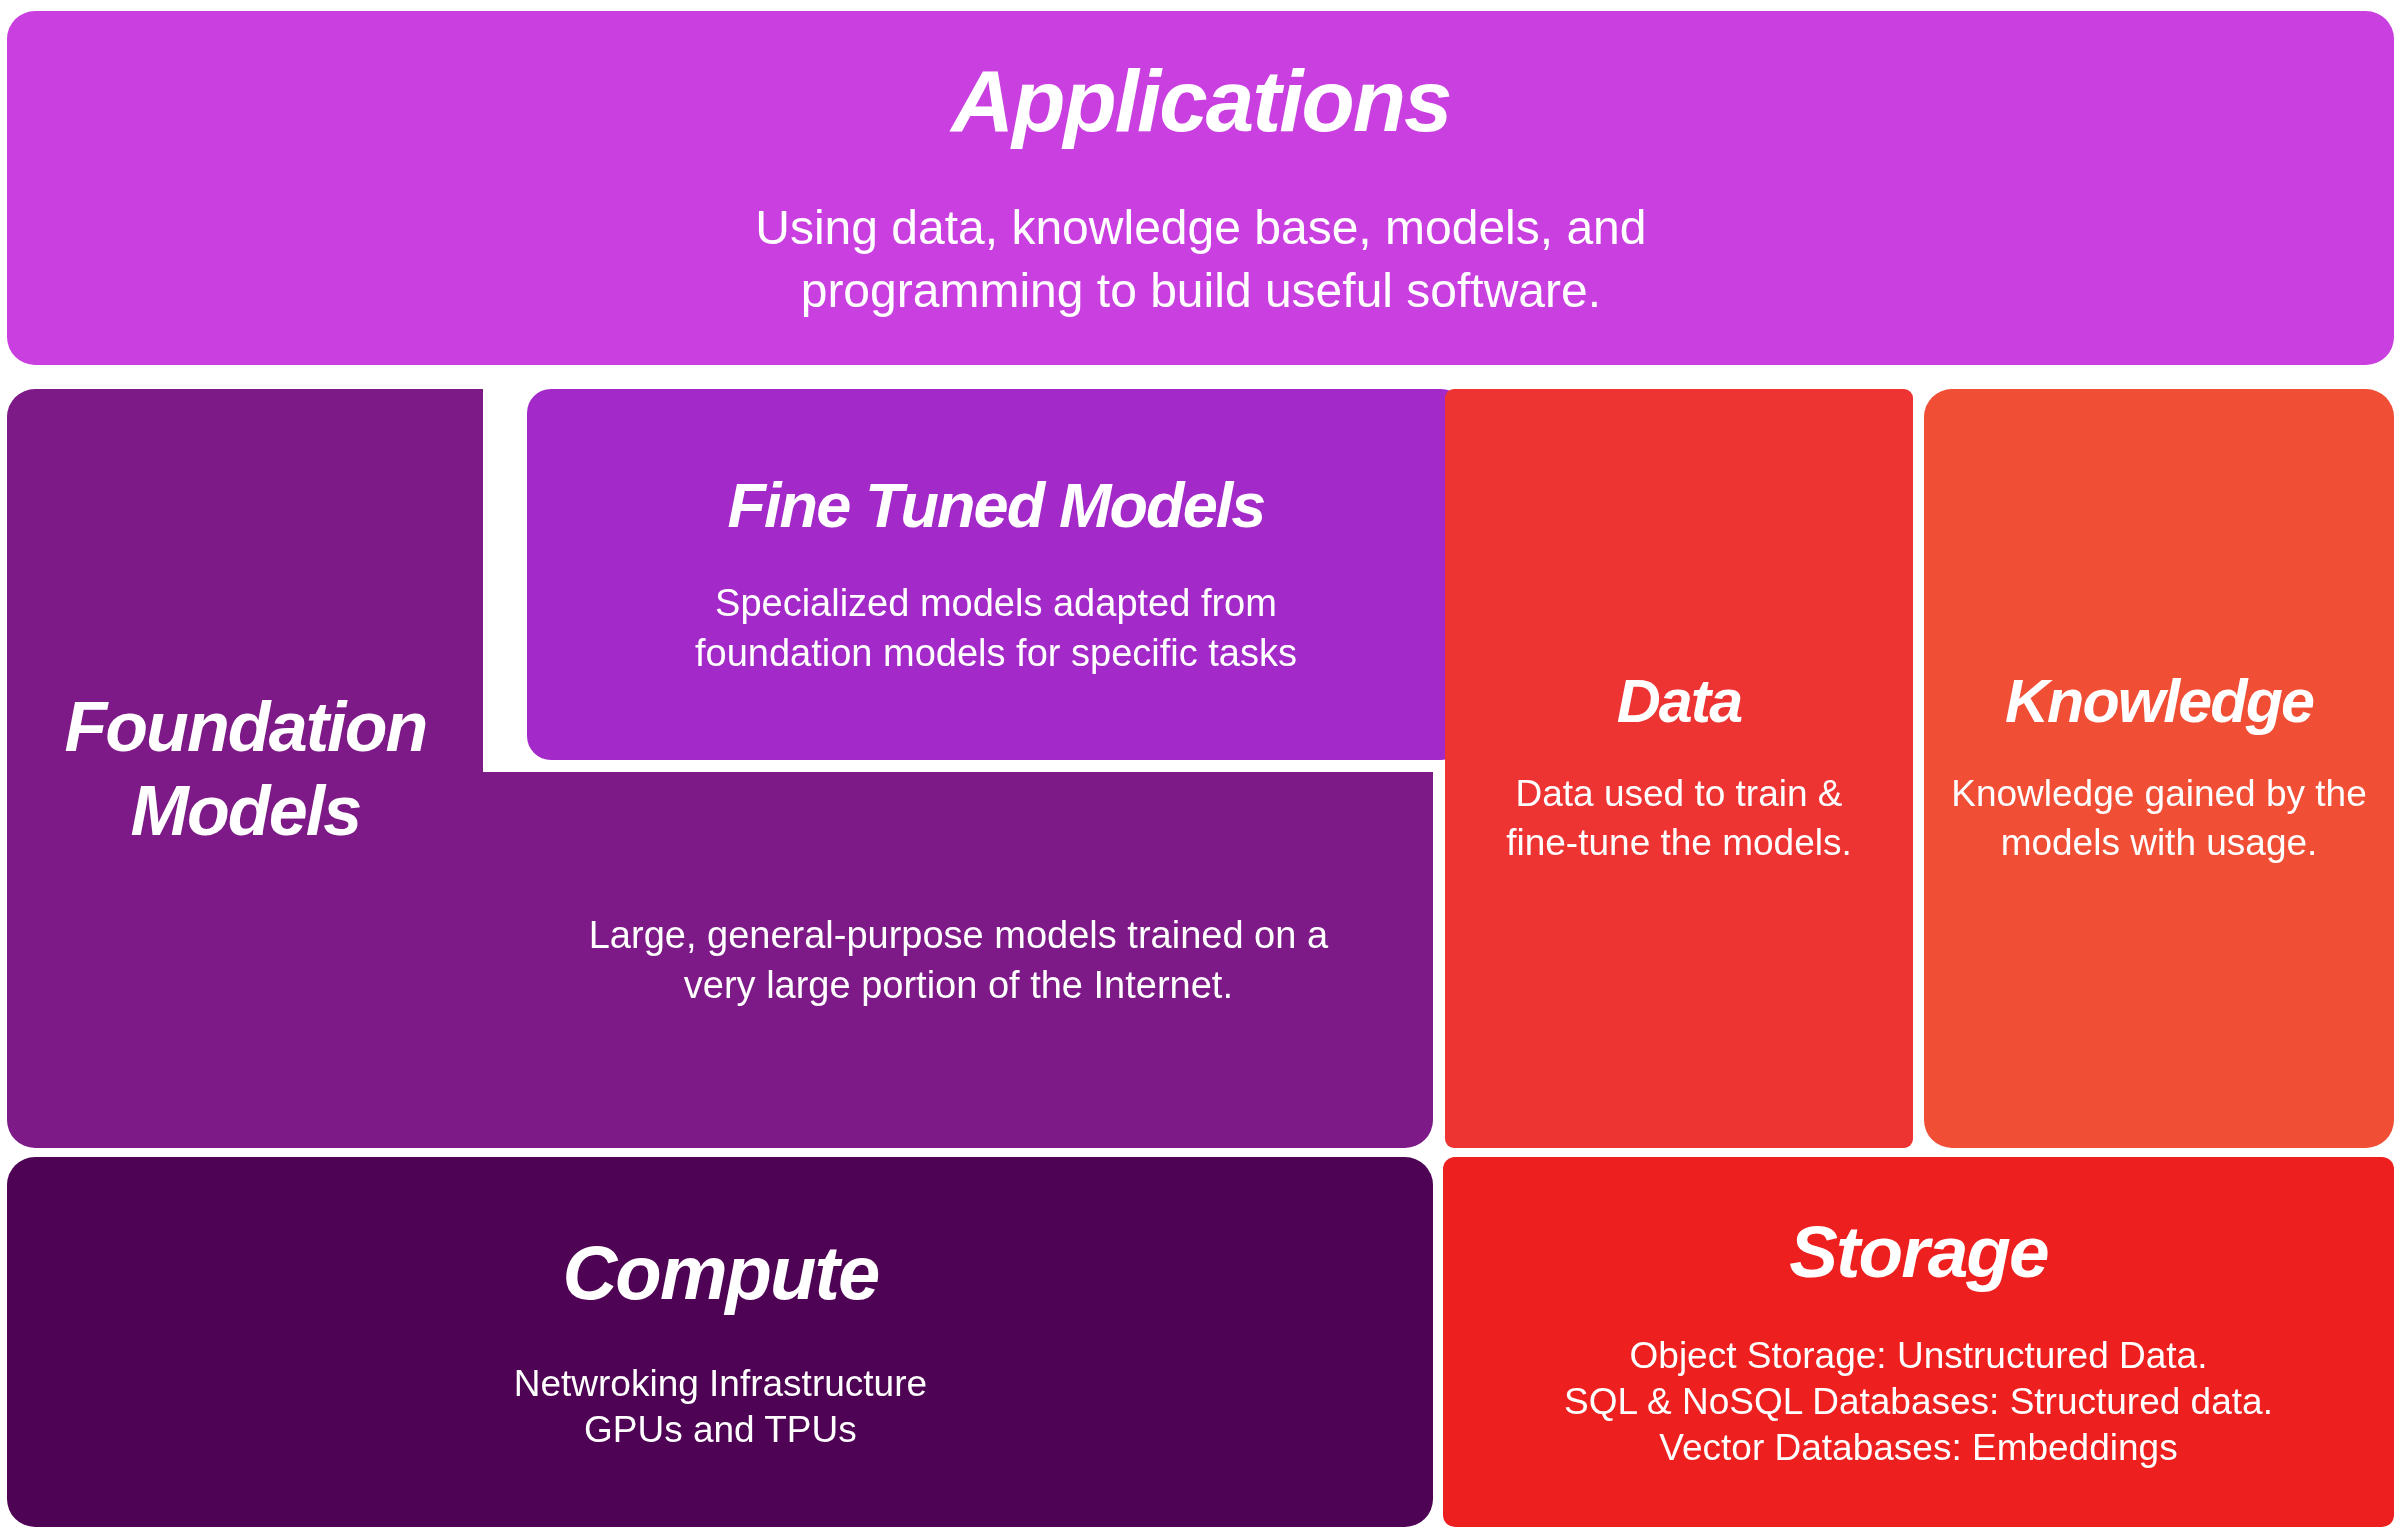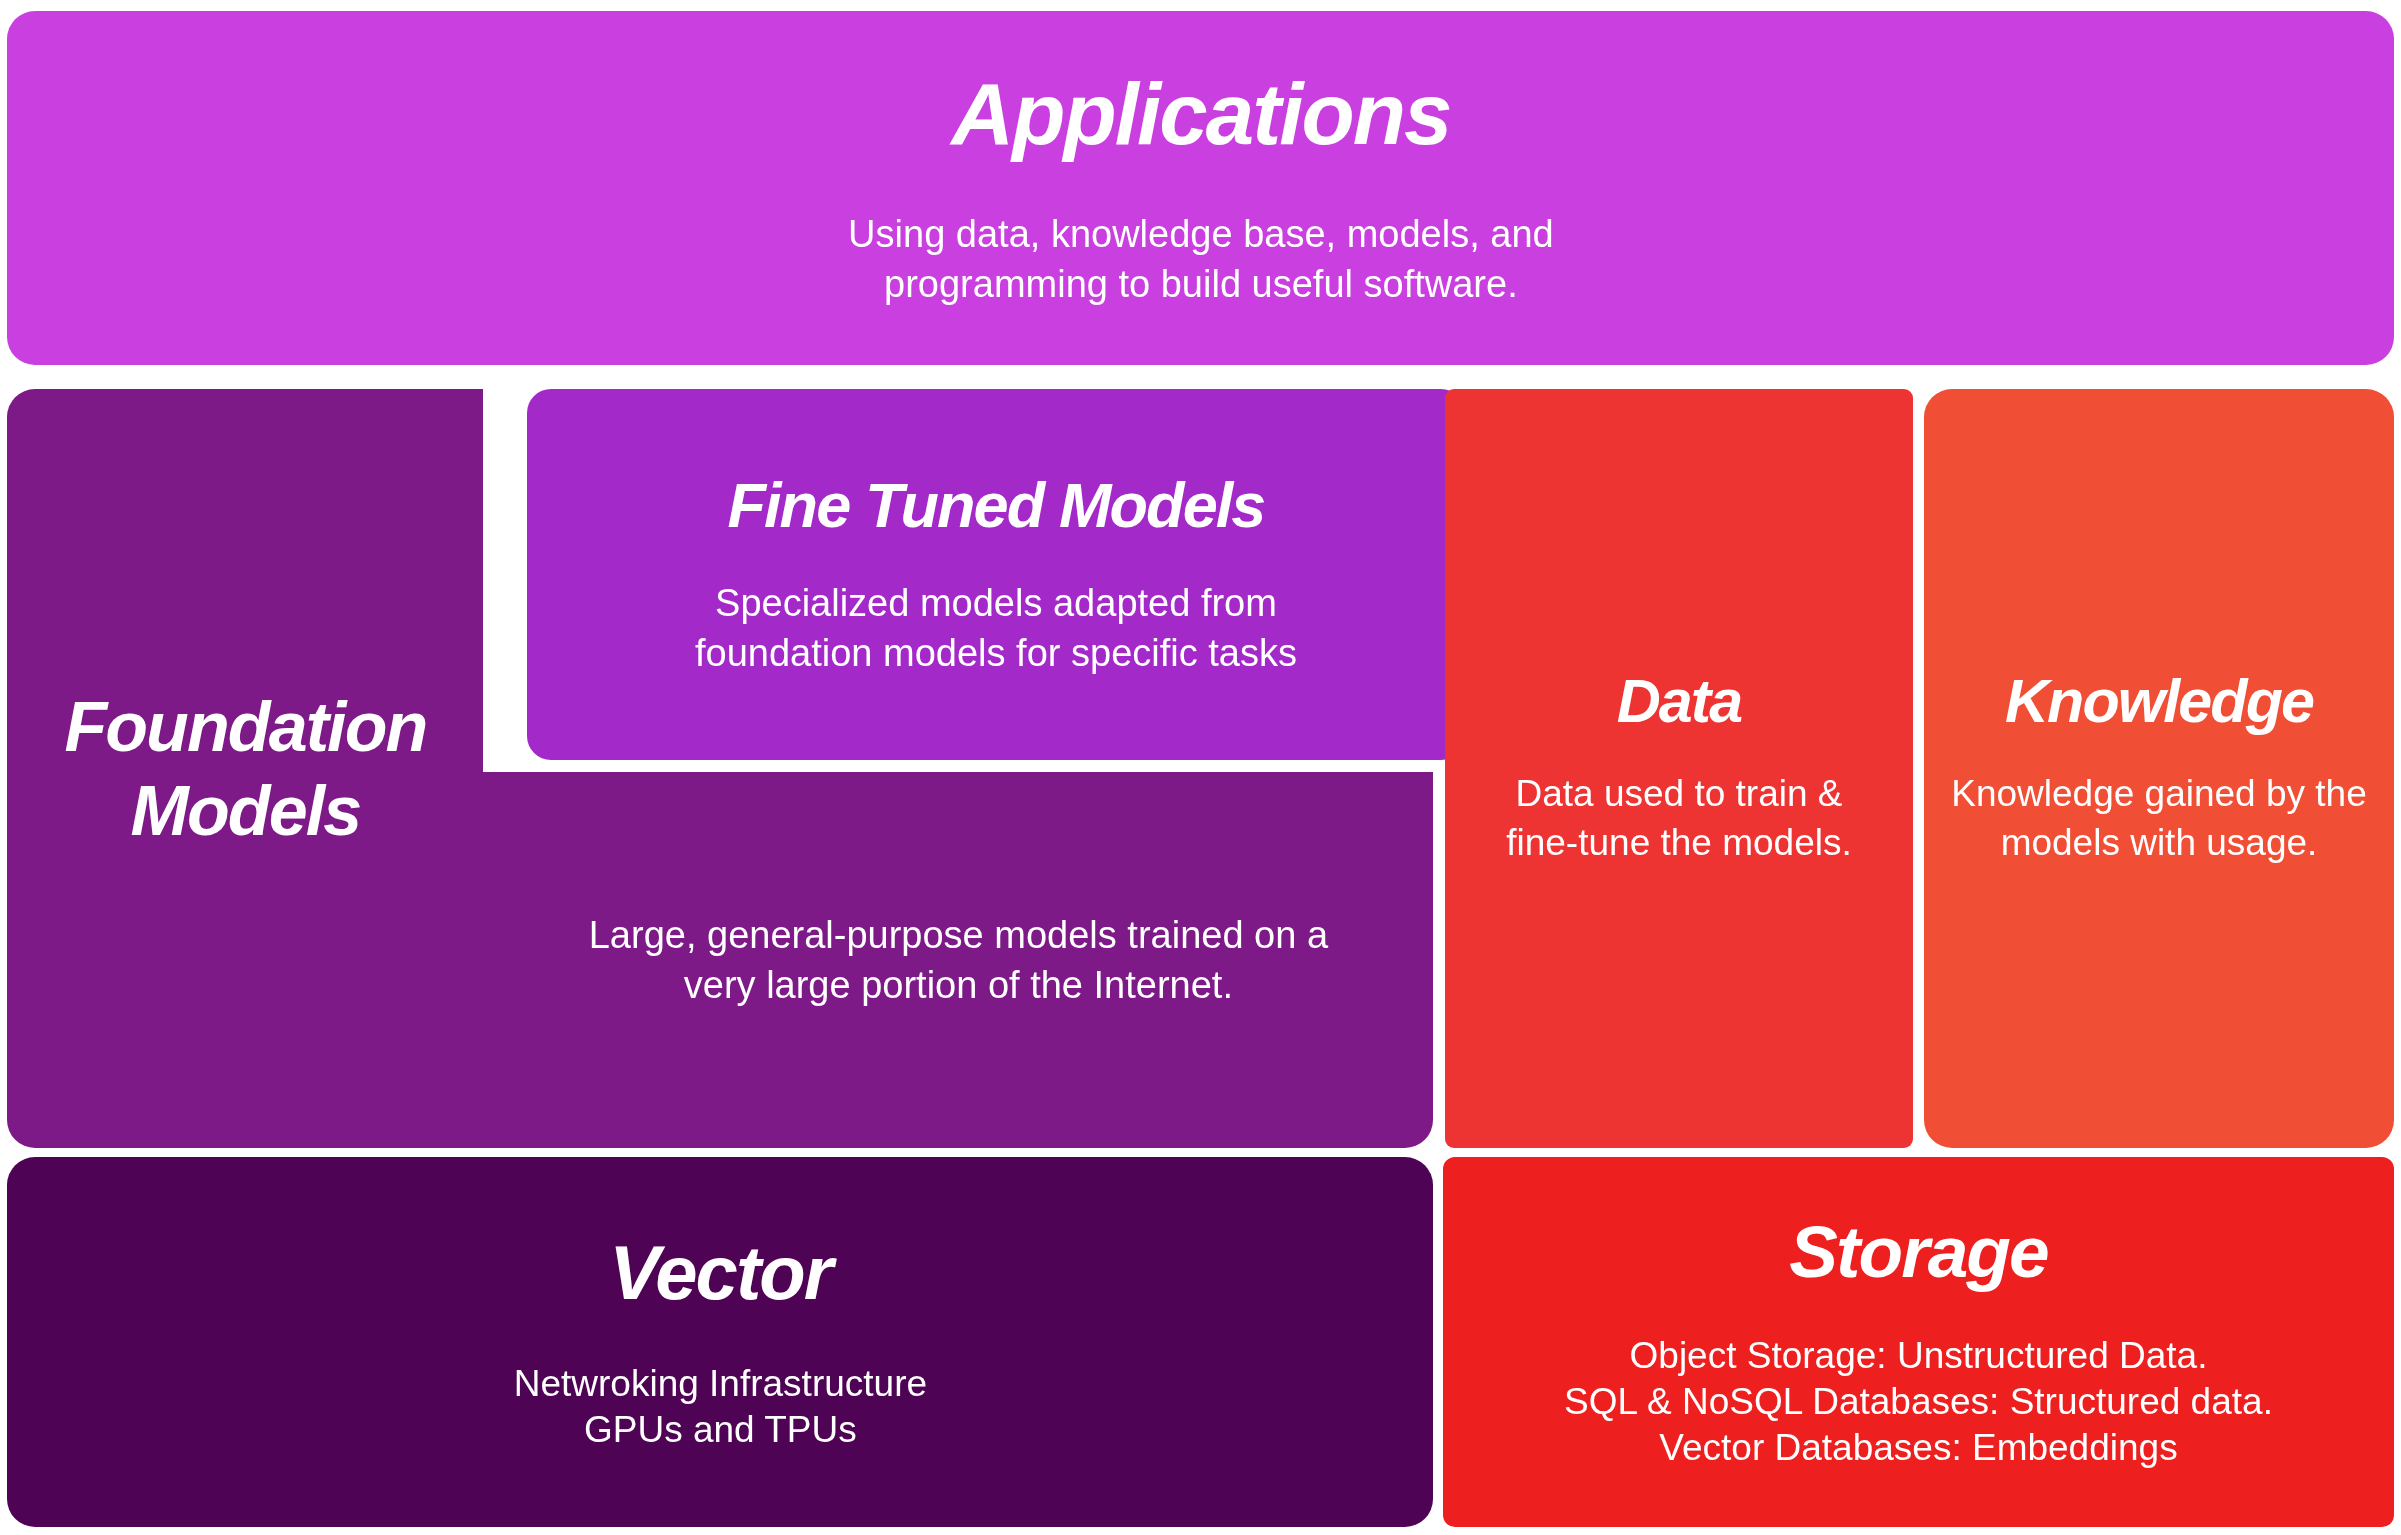--- a/index.html
+++ b/index.html
@@ -33,21 +33,21 @@
   }
   .block-desc {
     font-weight: 400;
     line-height: 1.32;
   }
   .desc-line { display: block; }
 
   
   #applications { left: 7.4px; top: 11.2px; width: 2387px; height: 354px; gap: 48px; }
   #applications .block-title { font-size: 87px; }
-  #applications .block-desc  { font-size: 38px; }
+  #applications .block-desc  { font-size: 48px; }
 
   
   #foundation { left: 7.4px; top: 389px; width: 1426px; height: 759px; display: block; }
   #foundation-title-zone {
     position: absolute; left: 0; top: 0; width: 476px; height: 100%;
     display: flex; align-items: center; justify-content: center; text-align: center;
   }
   #foundation-title-zone .block-title { font-size: 70px; line-height: 1.2; }
   #foundation-desc-zone {
     position: absolute; left: 476px; top: 383px; right: 0; bottom: 0;
@@ -130,21 +130,21 @@
 
   <div class="panel" id="knowledge" style="background-color: rgb(240, 78, 53);">
     <div class="block-title">Knowledge</div>
     <div class="block-desc">
       <span class="desc-line">Knowledge gained by the</span>
       <span class="desc-line">models with usage.</span>
     </div>
   </div>
 
   <div class="panel" id="compute" style="background-color: rgb(79, 3, 85);">
-    <div class="block-title">Vector</div>
+    <div class="block-title">Compute</div>
     <div class="block-desc">
       <span class="desc-line">Netwroking Infrastructure</span>
       <span class="desc-line">GPUs and TPUs</span>
     </div>
   </div>
 
   <div class="panel" id="storage" style="background-color: rgb(238, 31, 31);">
     <div class="block-title">Storage</div>
     <div class="block-desc">
       <span class="desc-line">Object Storage: Unstructured Data.</span>

